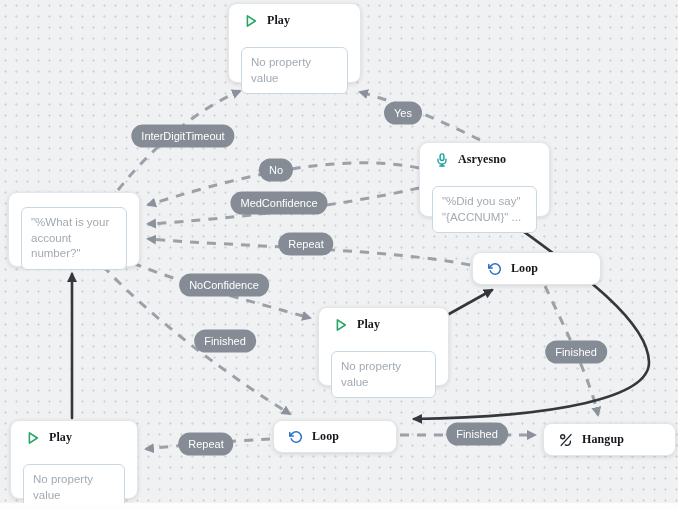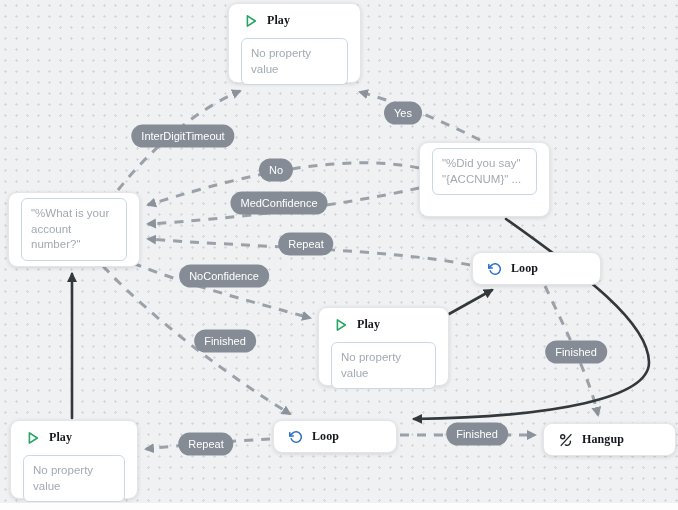--- a/index.html
+++ b/index.html
@@ -15,21 +15,21 @@
     position:absolute;z-index:3;background:#fff;
     border:1px solid #e3e5e8;border-radius:9px;
     box-shadow:0 1px 4px rgba(20,30,40,.14);
     box-sizing:border-box;
   }
   .node-header{display:flex;align-items:center;gap:9px;padding:9px 14px 5px;font-family:Liberation Serif, serif;}
   .node.small .node-header{padding:0 14px;height:100%;}
   .node-title{font-size:12px;font-weight:700;color:#15181c;letter-spacing:.1px;}
   .icon{display:flex;align-items:center;justify-content:center;width:15px;height:15px;flex:0 0 auto;}
   .prop-box{
-    margin:5px 12px 11px;border:1px solid #c9d9e4;border-radius:6px;
+    margin:14px 12px 11px;border:1px solid #c9d9e4;border-radius:6px;
     padding:7px 9px;min-height:27px;box-sizing:content-box;
     font-size:11.5px;color:#a2aab2;line-height:1.35;background:#fff;
   }
   .edge-label{
     position:absolute;z-index:4;transform:translate(-50%,-50%);
     background:#858c95;color:#fff;font-size:11px;line-height:1;
     padding:6px 10px;border-radius:13px;white-space:nowrap;
   }
   .canvas-edge{position:absolute;left:0;bottom:0;width:678px;height:7px;background:#fdfdfd;z-index:5;}
 </style>
@@ -74,20 +74,31 @@
         </svg>
     </span>
     <span class="node-title">Play</span>
   </div>
   <div class="prop-box">
     <span>No property value</span>
   </div>
 </div>
 
 <div class="node" style="left:419px;top:142px;width:131px;height:75px">
+  <div class="node-header">
+    <span class="icon">
+      <svg width="14" height="14" viewBox="0 0 14 14" fill="none" stroke="#11a197" stroke-width="1.4" stroke-linecap="round">
+        <rect x="5.1" y="0.9" width="3.8" height="6.6" rx="1.9"></rect>
+        <path d="M3,6.2 v1 a4,4 0 0 0 8,0 v-1"></path>
+        <line x1="7" y1="11.4" x2="7" y2="13"></line>
+        <line x1="4.8" y1="13" x2="9.2" y2="13"></line>
+      </svg>
+    </span>
+    <span class="node-title">Asryesno</span>
+  </div>
   <div class="prop-box" style="min-height:31px">
     <span style="display:block">"%Did you say"</span>
     <span style="display:block">"{ACCNUM}" ...</span>
   </div>
 </div>
 
 <div class="node" style="left:8px;top:192px;width:132px;height:75px">
   <div class="prop-box" style="min-height:31px">
     <span>"%What is your account number?"</span>
   </div>
@@ -156,19 +167,19 @@
   <div class="prop-box">
     <span>No property value</span>
   </div>
 </div>
 
 <div class="edge-label" style="left:183px;top:136px">InterDigitTimeout</div>
 <div class="edge-label" style="left:403px;top:113px">Yes</div>
 <div class="edge-label" style="left:276px;top:170px">No</div>
 <div class="edge-label" style="left:279px;top:203px">MedConfidence</div>
 <div class="edge-label" style="left:306px;top:244px">Repeat</div>
-<div class="edge-label" style="left:224px;top:276px">NoConfidence</div>
+<div class="edge-label" style="left:224px;top:285px">NoConfidence</div>
 <div class="edge-label" style="left:225px;top:341px">Finished</div>
 <div class="edge-label" style="left:576px;top:352px">Finished</div>
 <div class="edge-label" style="left:477px;top:434px">Finished</div>
 <div class="edge-label" style="left:206px;top:444px">Repeat</div>
 
 <div class="canvas-edge"></div>
 
 </body></html>

